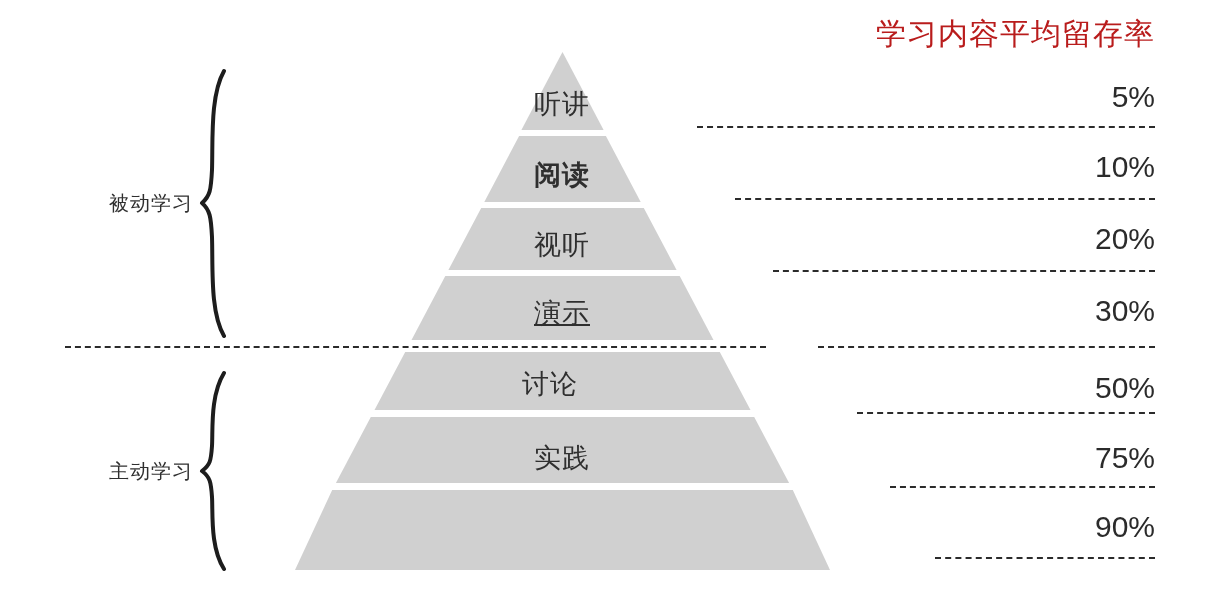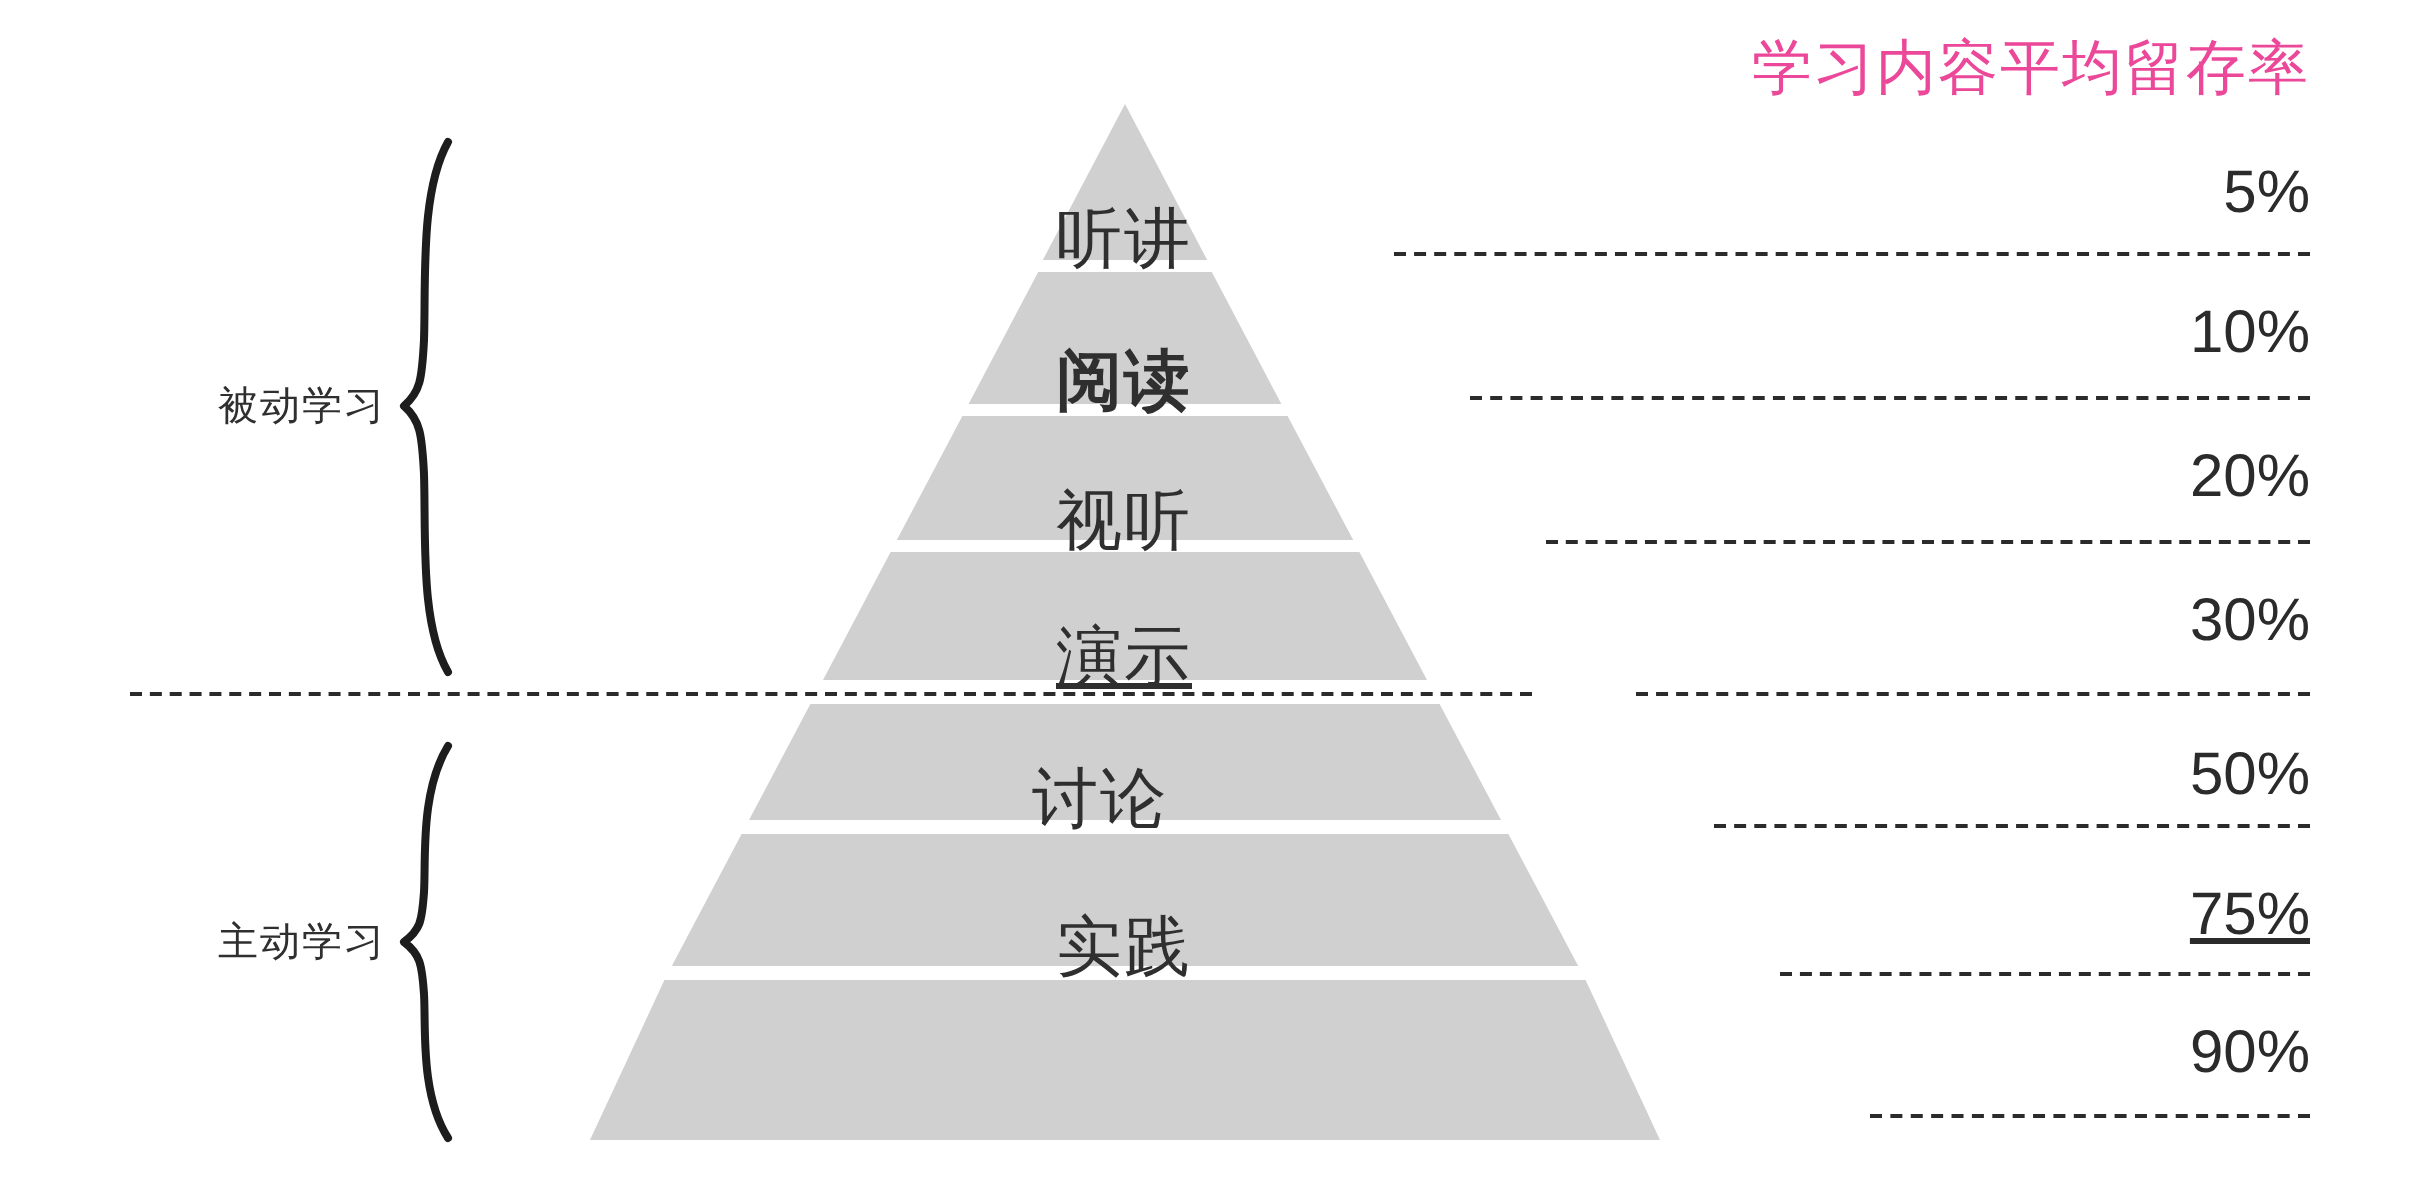--- a/index.html
+++ b/index.html
@@ -17,40 +17,39 @@
     background: #ffffff;
     overflow: hidden;
   }
 
   
   .col-title {
     position: absolute;
     right: 50px;
     top: 14px;
     font-size: 30px;
-    color: #ec4899;
+    color: #b91c1c;
     letter-spacing: 1px;
     white-space: nowrap;
     text-align: right;
   }
 
   
   #pyramid-svg {
     position: absolute;
     left: 0;
     top: 0;
   }
   .layer-label {
     position: absolute;
-    font-size: 33px;
+    font-size: 27px;
     color: #2f2f2f;
     white-space: nowrap;
     transform: translate(-50%, -50%);
     letter-spacing: 1px;
-    margin-top: 16px;
   }
 
   
   .group-label {
     position: absolute;
     font-size: 20px;
     color: #2f2f2f;
     white-space: nowrap;
     transform: translate(-100%, -50%);
     letter-spacing: 1px;
@@ -134,21 +133,21 @@
   <div class="group-label" style="left:193px; top:203px;">被动学习</div>
   <div class="group-label" style="left:193px; top:471px;text-align:center;">主动学习</div>
 
   <div id="main-divider" style="left:65px; top:346px; width:701px;"></div>
 
   <div class="pct-value" style="top:97px;">5%</div>
   <div class="pct-value" style="top:167px;">10%</div>
   <div class="pct-value" style="top:239px;margin-left:11px;">20%</div>
   <div class="pct-value" style="top:311px;">30%</div>
   <div class="pct-value" style="top:388px;text-align:right;">50%</div>
-  <div class="pct-value" style="top:458px;text-decoration:underline;">75%</div>
+  <div class="pct-value" style="top:458px;">75%</div>
   <div class="pct-value" style="top:527px;">90%</div>
 
   <div class="dash-line" style="top:126px; width:458px;"></div>
   <div class="dash-line" style="top:198px; width:420px;"></div>
   <div class="dash-line" style="top:270px; width:382px;"></div>
   <div class="dash-line" style="top:346px; width:337px;"></div>
   <div class="dash-line" style="top:412px; width:298px;"></div>
   <div class="dash-line" style="top:486px; width:265px;"></div>
   <div class="dash-line" style="top:557px; width:220px;"></div>
 

